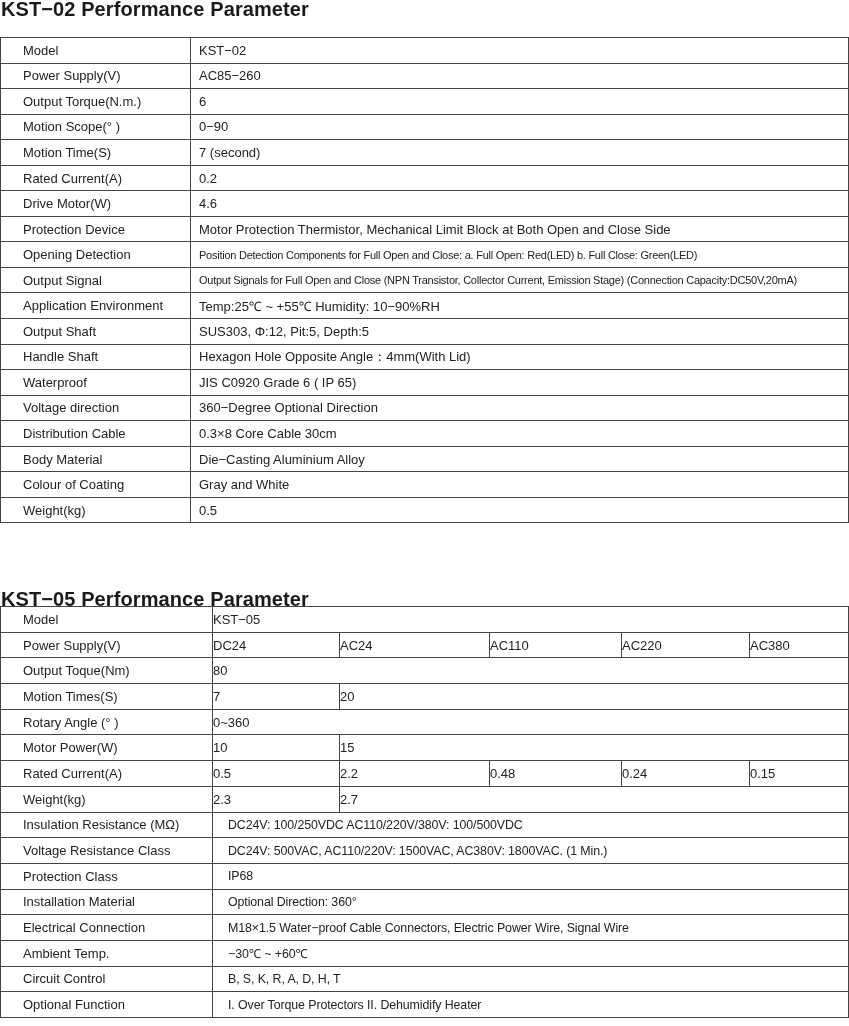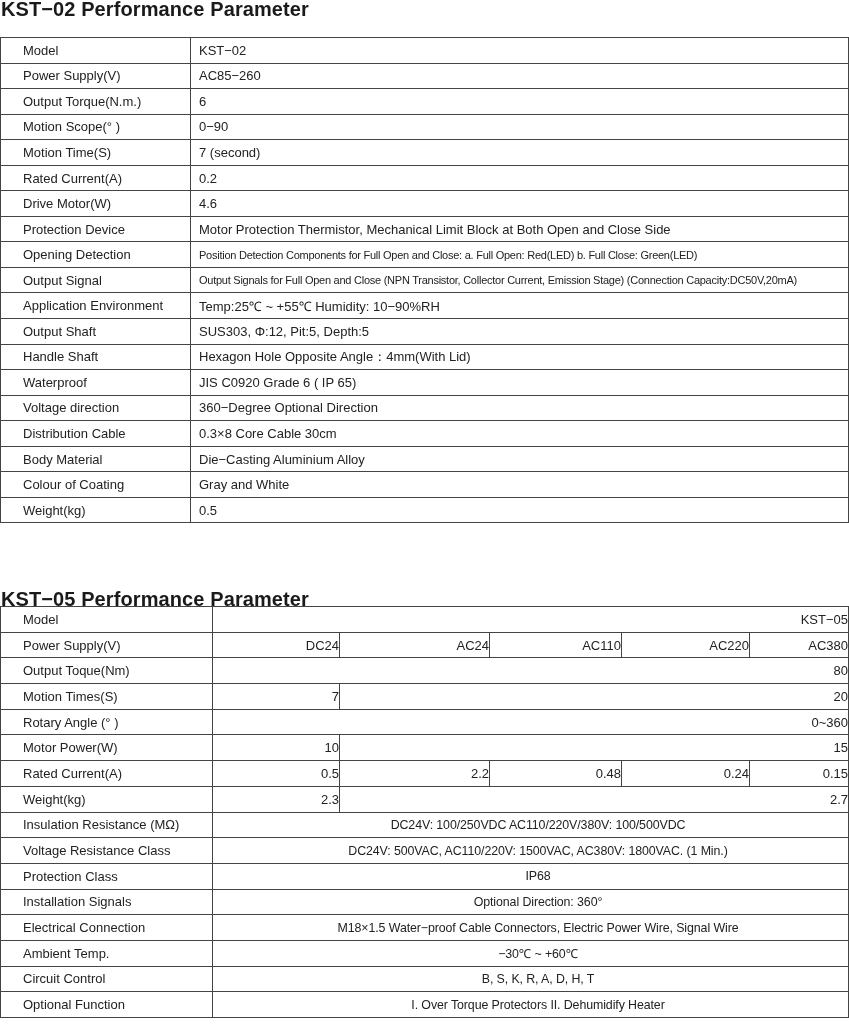--- a/index.html
+++ b/index.html
@@ -14,22 +14,22 @@
   td { border: 1px solid #444; height: 24.6px; padding: 0; font-size: 13px; color: #222;
        white-space: nowrap; overflow: hidden; }
   #t1 { top: 37px; width: 849px; }
   #t1 td { height: 24.55px; }
   #t1 td.lbl { padding-left: 22px; width: 167px; }
   #t1 td.val { padding-left: 8px; }
   #t1 td.val.small { font-size: 11px; letter-spacing: -0.25px; }
   #t2 { top: 606px; width: 849px; }
   #t2 td { height: 24.7px; }
   #t2 td.lbl { padding-left: 22px; width: 190px; }
-  #t2 td.c { text-align: right; margin-top: 27px; }
-  #t2 td.val { padding-left: 15px; text-align: center; }
+  #t2 td.c { text-align: left; margin-top: 27px; }
+  #t2 td.val { padding-left: 15px; }
   #t2 td.val.small { font-size: 12.4px; letter-spacing: -0.1px; }
 </style>
 </head>
 <body>
 
 <h1 id="t1-title" class="title">KST−02 Performance Parameter</h1>
 
 <table id="t1">
   <tbody id="t1-body">
       <tr>
@@ -174,21 +174,21 @@
       </tr>
       <tr>
         <td class="lbl">Voltage Resistance Class</td>
         <td class="val small" colspan="5">DC24V: 500VAC, AC110/220V: 1500VAC, AC380V: 1800VAC. (1 Min.)</td>
       </tr>
       <tr>
         <td class="lbl">Protection Class</td>
         <td class="val small" colspan="5">IP68</td>
       </tr>
       <tr>
-        <td class="lbl">Installation Signals</td>
+        <td class="lbl">Installation Material</td>
         <td class="val small" colspan="5">Optional Direction:  360°</td>
       </tr>
       <tr>
         <td class="lbl">Electrical  Connection</td>
         <td class="val small" colspan="5">M18×1.5  Water−proof Cable Connectors,  Electric Power Wire, Signal Wire</td>
       </tr>
       <tr>
         <td class="lbl">Ambient  Temp.</td>
         <td class="val small" colspan="5">−30℃ ~ +60℃</td>
       </tr>

